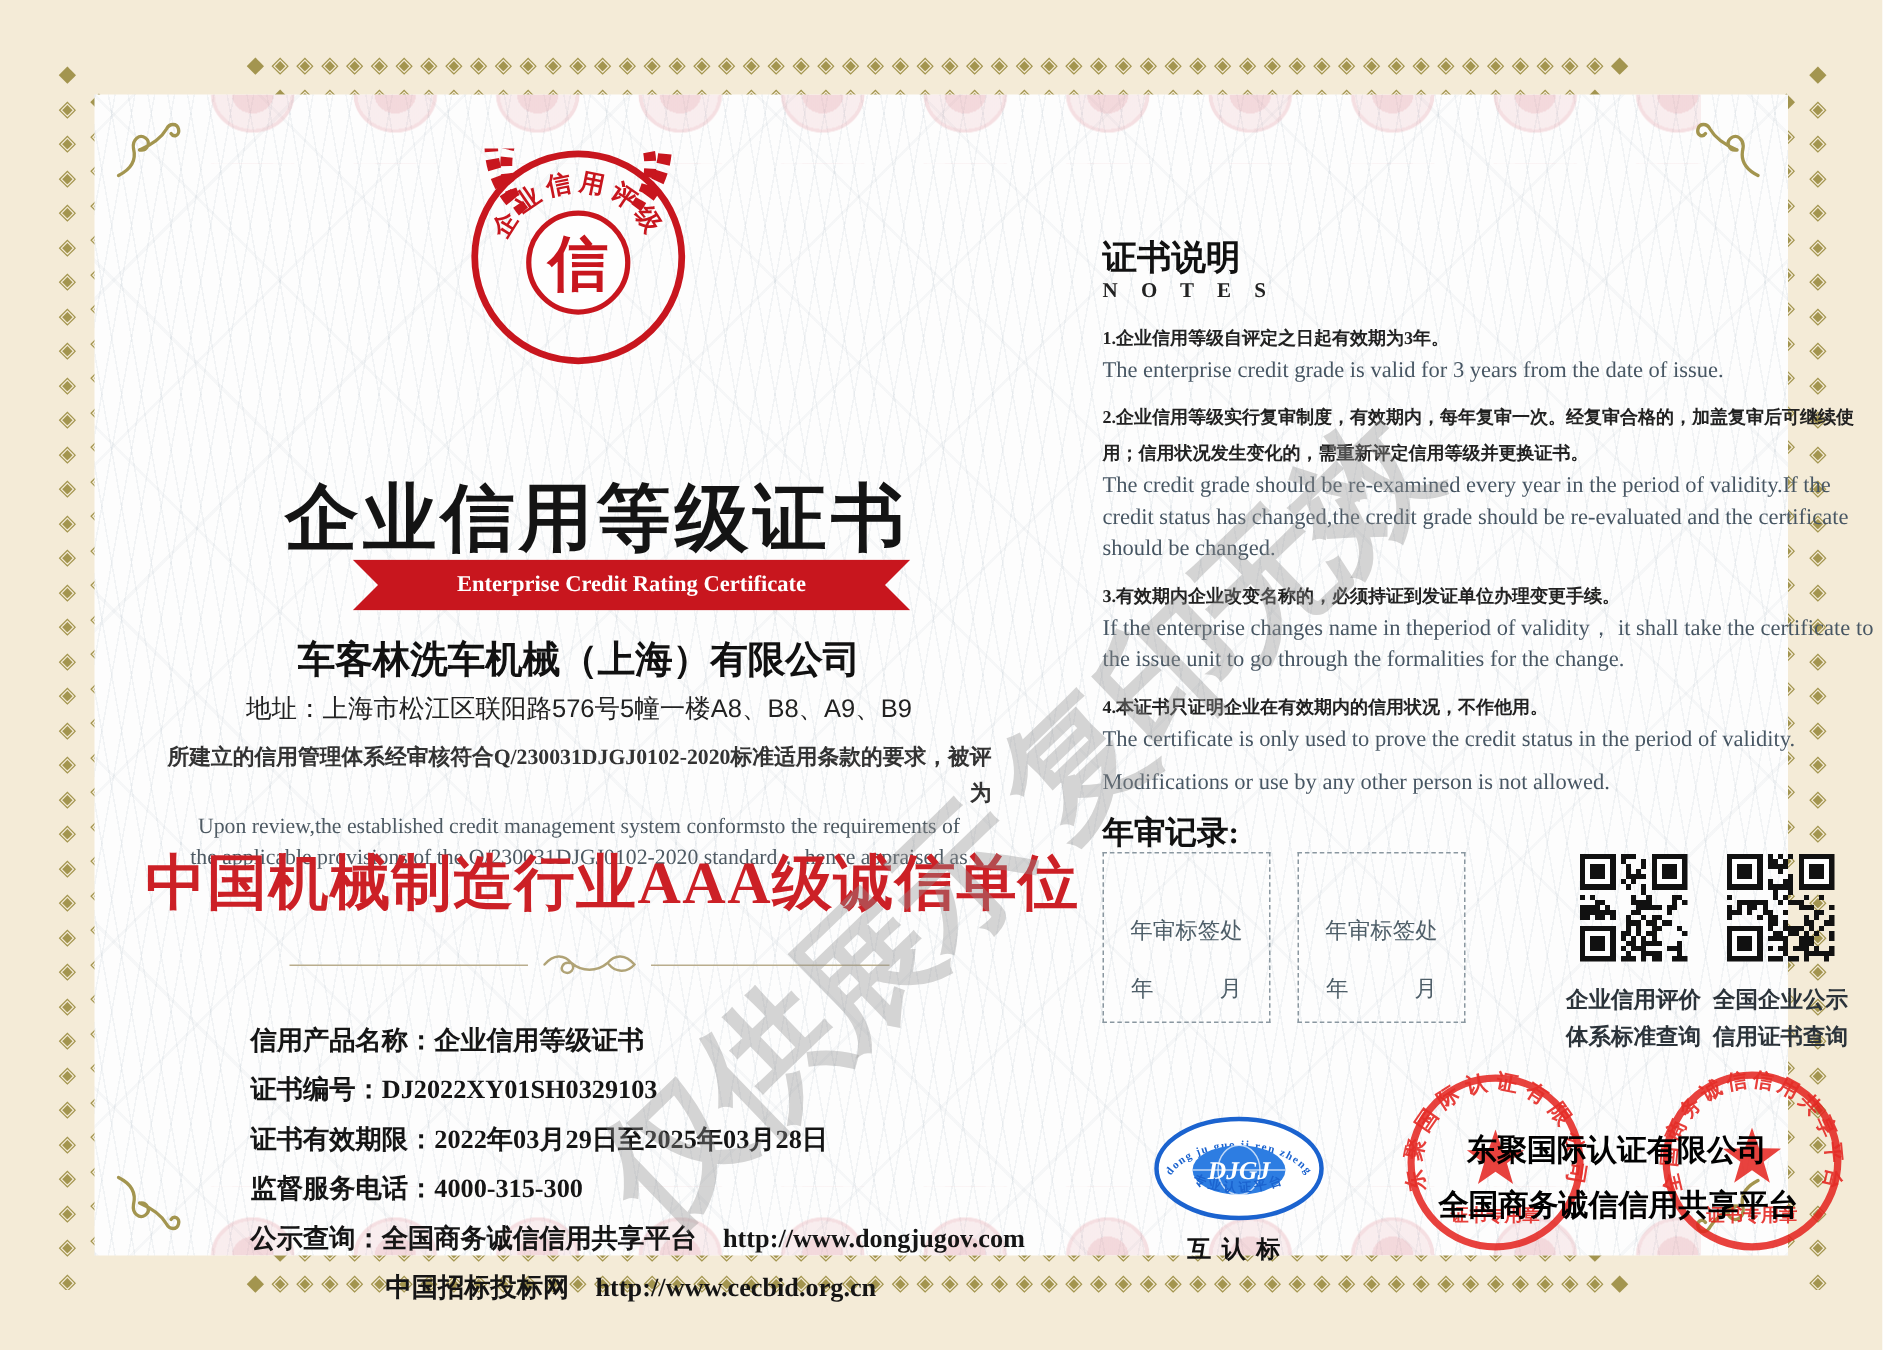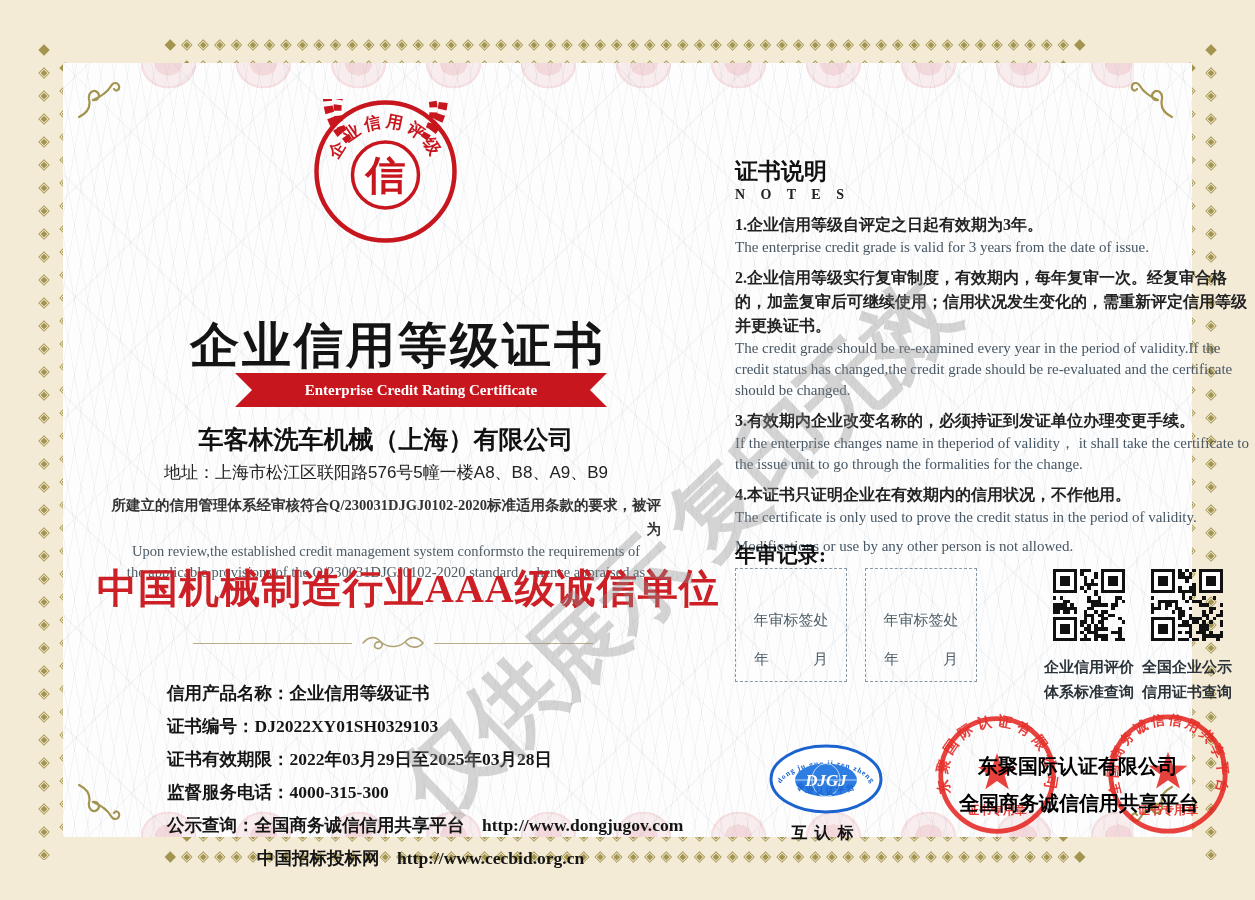--- a/index.html
+++ b/index.html
@@ -68,21 +68,21 @@
     font-size:17.5px;font-weight:700;color:#151515;line-height:33px;}
   .details .indent{padding-left:90px;}
 
   
   .notes-title{position:absolute;left:672px;top:93px;font-family:"Liberation Sans",sans-serif;
     font-size:23px;font-weight:700;color:#111;}
   .notes-sub{position:absolute;left:672px;top:124px;font-size:14px;font-weight:700;
     letter-spacing:6px;color:#222;}
   .notes{position:absolute;left:672px;top:150px;width:518px;}
   .note{margin-bottom:8px;}
-  .note .zh{font-size:16px;font-weight:700;color:#222;line-height:24px;font-family:Liberation Serif, serif;}
+  .note .zh{font-size:12px;font-weight:700;color:#222;line-height:24px;font-family:Liberation Serif, serif;}
   .note .en{font-size:15px;color:#475663;line-height:21px;}
   .annual-title{position:absolute;left:672px;top:478px;font-size:21px;font-weight:700;color:#111;}
   .stamp-box{position:absolute;top:505px;width:110px;height:112px;border:1px dashed #8a97a0;}
   .stamp-box .lbl{position:absolute;left:0;right:0;top:42px;text-align:center;
     font-size:15px;color:#4e5e68;}
   .stamp-box .ym{position:absolute;left:18px;right:18px;bottom:12px;display:flex;
     justify-content:space-between;font-size:15px;color:#4e5e68;}
   .box1{left:672px;} .box2{left:802px;}
   .qr{position:absolute;top:506px;width:72px;height:72px;}
   .qr1{left:990px;} .qr2{left:1088px;}

